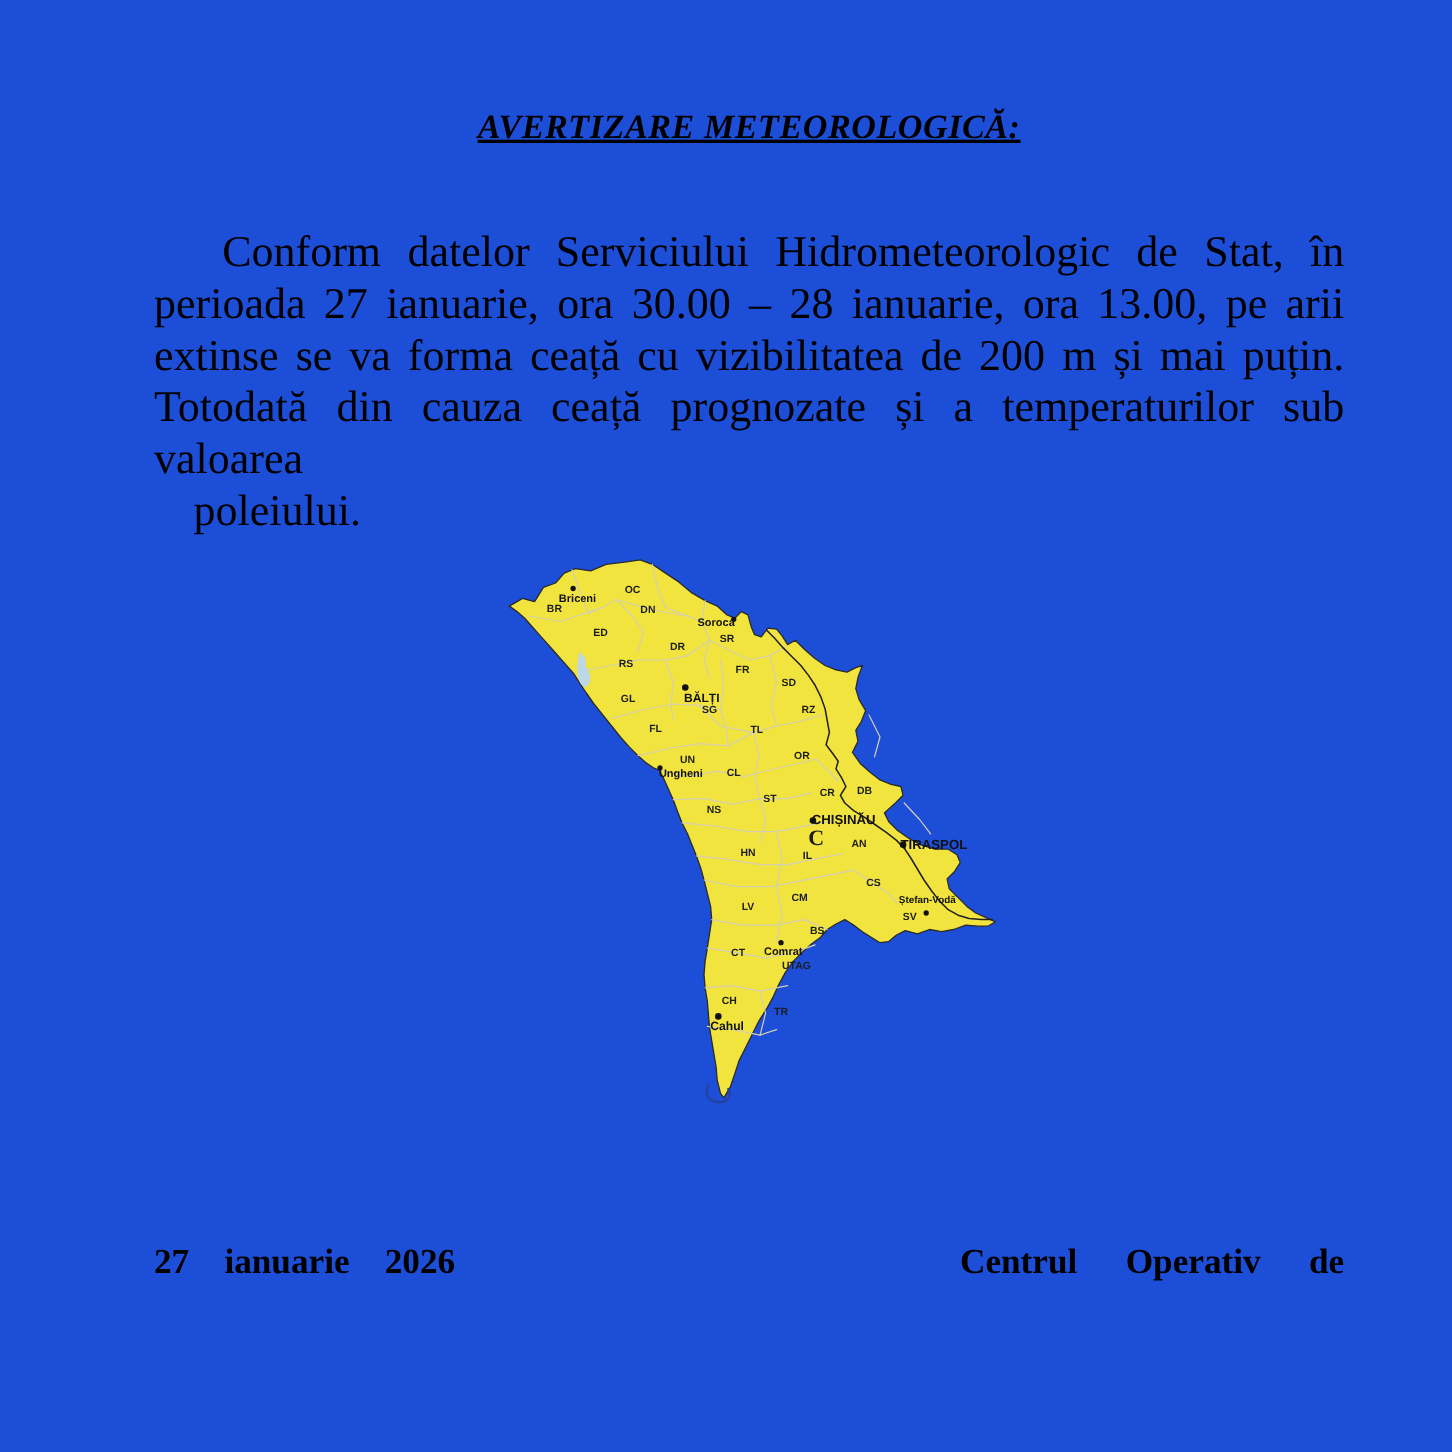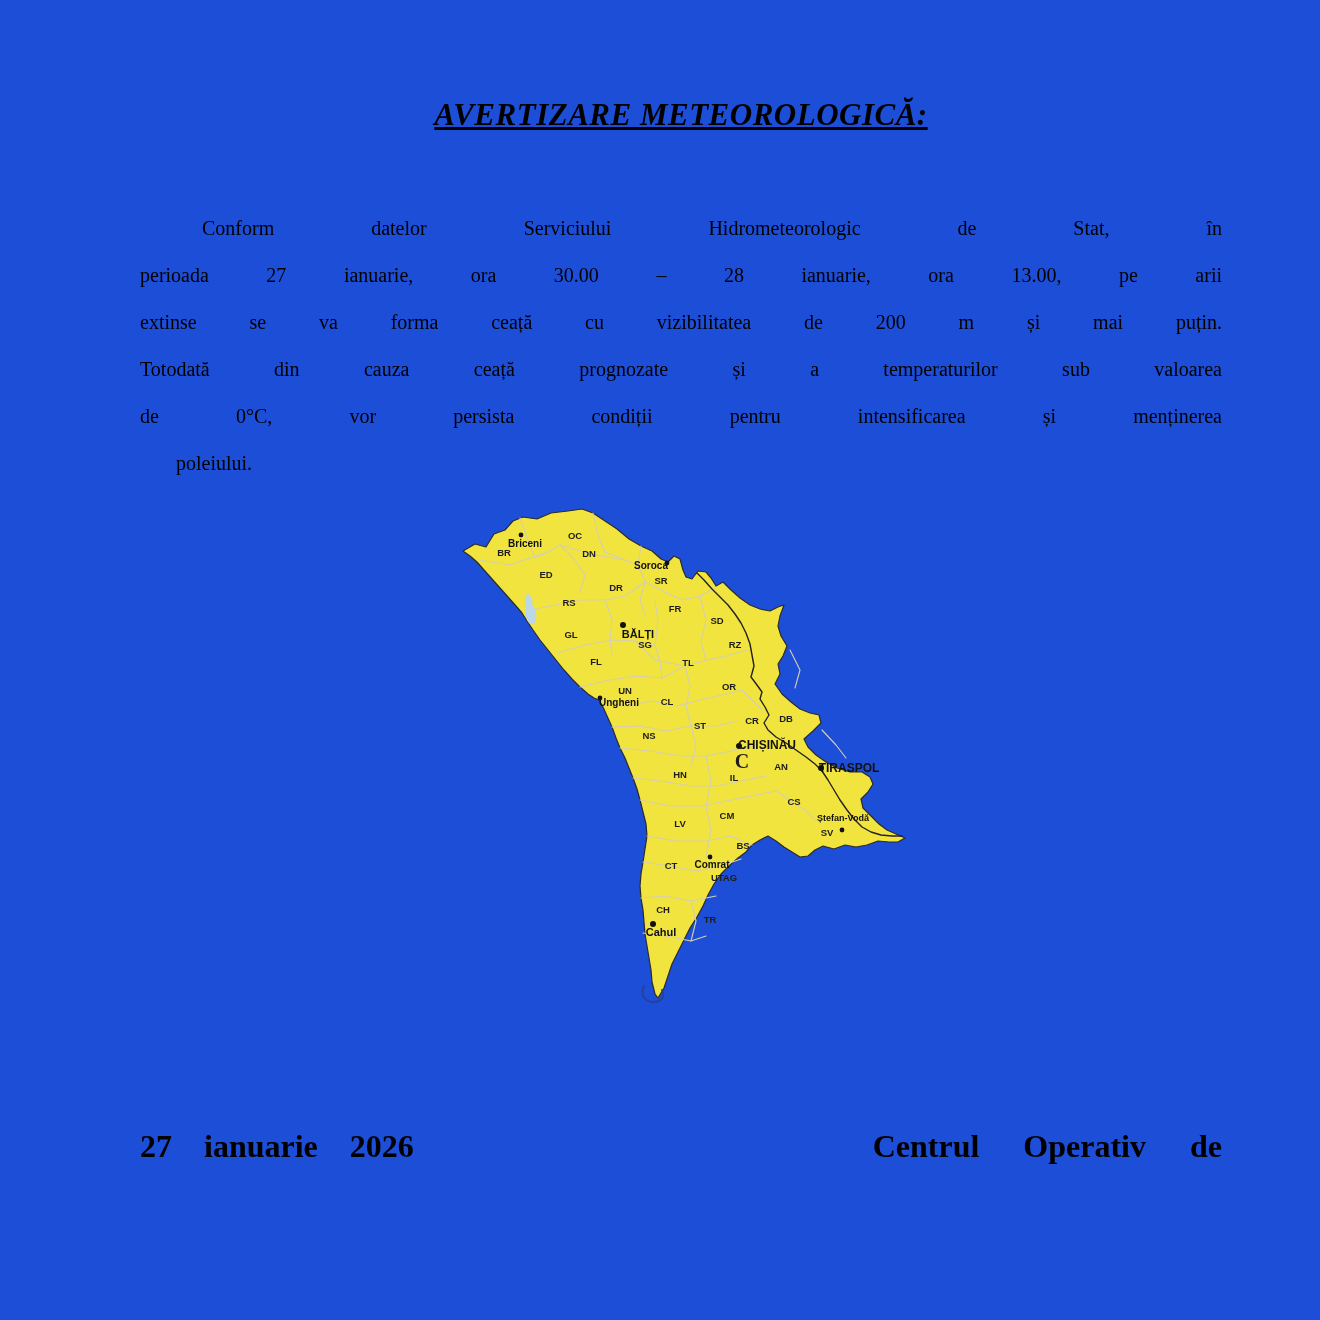--- a/index.html
+++ b/index.html
@@ -8,21 +8,21 @@
 
   .doc-title{position:absolute;top:97px;left:140px;width:1082px;text-align:center;
              font-size:31px;font-weight:bold;font-style:italic;letter-spacing:.5px;
              text-decoration:underline;white-space:nowrap;}
 
   .subject{position:absolute;top:158px;left:205px;font-size:31px;font-weight:bold;
            text-decoration:underline;white-space:pre;}
   .subject .value{font-style:italic;}
 
   .body-par{position:absolute;top:205px;left:140px;width:1082px;
-            font-size:20px;line-height:47px;}
+            font-size:40px;line-height:47px;}
   .body-par .ln{text-align:justify;text-align-last:justify;}
   .body-par .ln.first{text-indent:62px;}
   .body-par .ln.last{text-align-last:left;margin-left:36px;}
 
   .map-wrap{position:absolute;left:450px;top:503px;width:465px;height:505px;}
   .map-wrap svg{display:block;width:465px;height:505px;}
   .rcode{font-family:"Liberation Sans",sans-serif;font-size:9.5px;font-weight:bold;
          text-anchor:middle;fill:#1d1d1d;}
   .muni{font-family:"Liberation Serif",serif;font-size:20px;font-weight:bold;
         text-anchor:middle;fill:#1d1d1d;}
@@ -40,21 +40,20 @@
 <div class="page">
 
   <div class="doc-title">AVERTIZARE METEOROLOGICĂ:</div>
 
 
   <div class="body-par">
     <div class="ln first">Conform datelor Serviciului Hidrometeorologic de Stat, în</div>
     <div class="ln">perioada 27 ianuarie, ora 30.00 – 28 ianuarie, ora 13.00, pe arii</div>
     <div class="ln">extinse se va forma ceață cu vizibilitatea de 200 m și mai puțin.</div>
     <div class="ln">Totodată din cauza ceață prognozate și a temperaturilor sub valoarea</div>
-    <div class="ln">de 0°C, vor persista condiții pentru intensificarea și menținerea</div>
     <div class="ln last">poleiului.</div>
   </div>
 
   <div class="map-wrap">
     <svg viewBox="450 503 465 505" xmlns="http://www.w3.org/2000/svg">
       <path id="country" d="M463,551 L475,544 486,547 494,534 505,530 513,521 523,517 537,519 551,513 568,511 582,509 593,513 605,521 617,529 629,539 641,546 652,551 661,559 668,562 674,556 680,559 683,570 686,577 692,579 698,571 706,572 711,578 716,586 723,582 731,590 740,598 750,605 760,609 770,611 778,607 784,605 780,616 778,626 781,636 787,646 783,656 778,664 780,674 775,684 782,694 791,702 800,709 810,713 819,715 821,723 813,731 804,739 808,747 816,755 826,762 837,768 850,772 862,772 870,777 873,784 868,792 861,799 863,808 871,816 879,824 887,830 896,834 905,838 898,842 889,842 878,841 867,845 856,847 845,845 834,849 823,846 815,850 808,856 800,857 792,852 784,847 776,841 768,836 760,840 752,845 746,852 738,858 729,866 721,874 714,884 708,895 703,906 697,917 690,928 684,940 678,952 672,964 668,976 664,988 658,998 655,994 652,982 651,970 649,958 647,946 645,934 644,922 643,910 641,898 640,886 641,874 643,862 645,849 647,836 646,824 643,812 640,800 637,789 633,778 629,768 625,758 620,748 616,738 612,727 607,716 603,707 599,700 594,698 588,694 580,687 572,679 564,670 556,660 548,650 540,640 533,630 527,621 522,613 516,606 508,597 500,588 492,579 484,570 477,562 470,556 Z" fill="#f2e43e" stroke="#2b2b2b" stroke-width="1.2" stroke-linejoin="round"></path>
 
       <g fill="none" stroke="#d5cfb2" stroke-width="1.1" stroke-linejoin="round" stroke-linecap="round">
         <path d="M520,518 L528,540 535,558 548,552 560,545"></path>
         <path d="M480,560 L510,565 530,558 548,552"></path>

